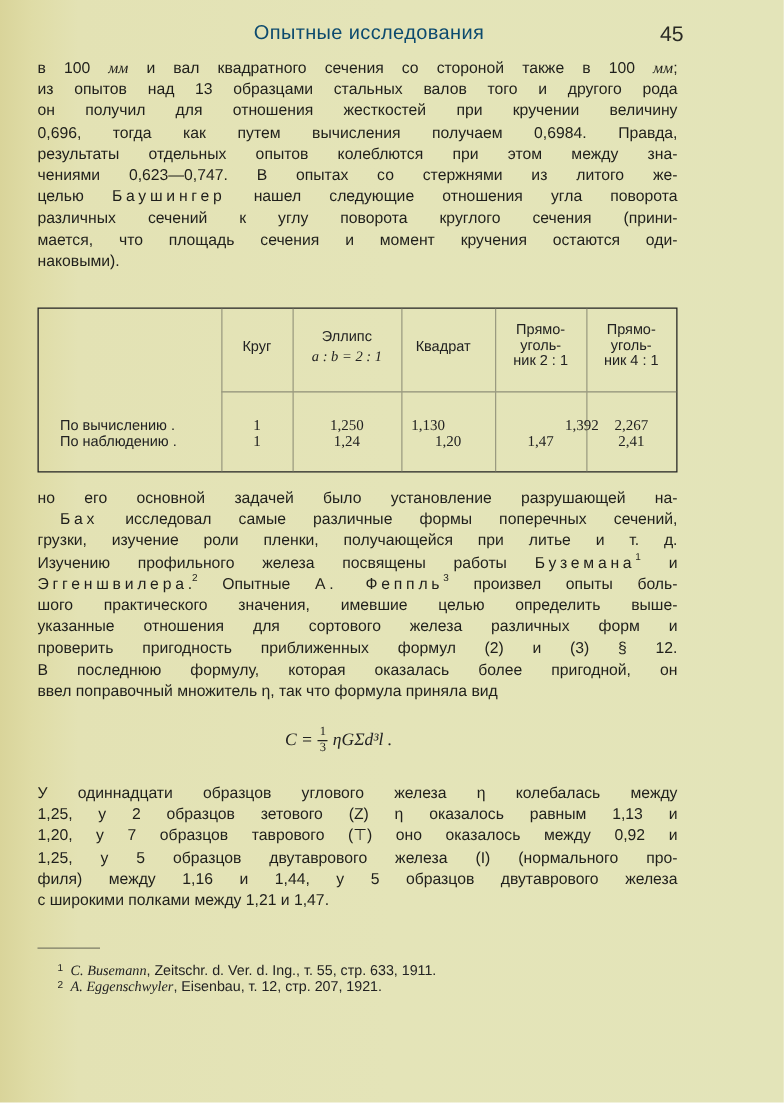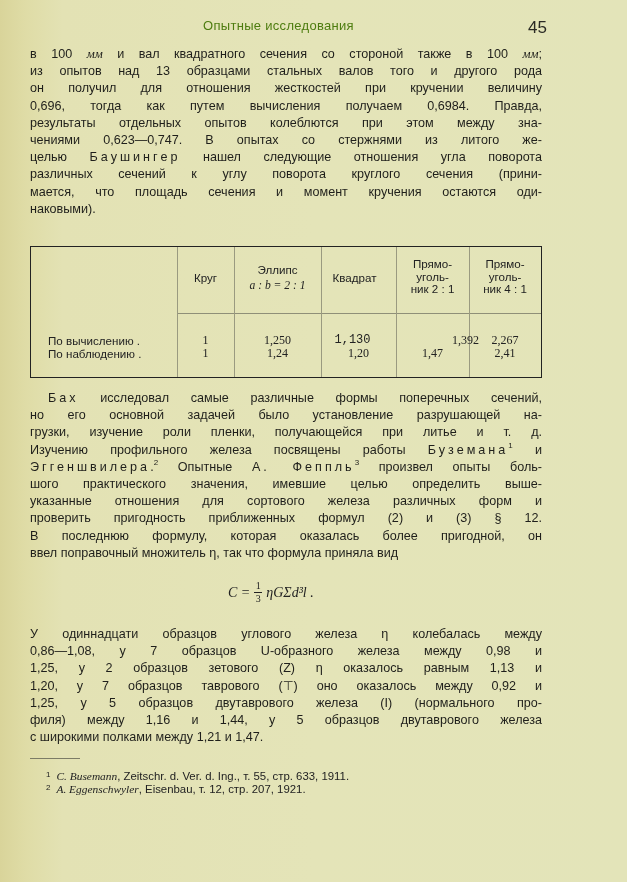--- a/index.html
+++ b/index.html
@@ -8,21 +8,21 @@
     background: linear-gradient(90deg, #d9d49a 0%, #dfdca6 4%, #e3e2b4 10%, #e4e4b8 50%, #e3e4b9 100%);
     font-family: "Liberation Sans", sans-serif;
     color:#1e1e1a;
     position:relative;
   }
   .page { position:absolute; left:0; top:0; width:627px; height:882px; }
   .running-head {
     position:absolute; top:18px; left:0; width:627px; height:20px;
   }
   .running-title {
-    position:absolute; left:203px; top:0; font-size:13px; letter-spacing:0.3px; color:#4d7c0f;
+    position:absolute; left:203px; top:0; font-size:16px; letter-spacing:0.3px; color:#0c4a6e;
   }
   .page-number {
     position:absolute; left:528px; top:0; font-size:17px; color:#2a2a24;
   }
   .para {
     position:absolute; left:30px; width:512px;
     font-size:12.6px; line-height:17.2px; text-align:justify;
     color:#1f1f1b;
   }
   .para .line { display:block; white-space:nowrap; text-align:justify; text-align-last:justify; }
@@ -99,35 +99,35 @@
     </div>
     <div class="th" style="left:438px; width:72px; top:11px;">
       <div>Прямо-</div>
       <div>уголь-</div>
       <div>ник 4 : 1</div>
     </div>
 
     <div class="rowlabel" style="top:87px;">По вычислению .</div>
     <div class="td" style="left:146px; width:57px; top:87px;">1</div>
     <div class="td" style="left:203px; width:87px; top:87px;">1,250</div>
-    <div class="td" style="left:284px; width:75px; top:87px;font-family:Liberation Mono, monospace;">1,130</div>
+    <div class="td" style="left:274px; width:75px; top:87px;">1,130</div>
     <div class="td" style="left:365px; width:73px; top:87px;margin-left:33px;">1,392</div>
     <div class="td" style="left:438px; width:72px; top:87px;">2,267</div>
 
     <div class="rowlabel" style="top:100px;">По наблюдению .</div>
     <div class="td" style="left:146px; width:57px; top:100px;">1</div>
     <div class="td" style="left:203px; width:87px; top:100px;">1,24</div>
     <div class="td" style="left:290px; width:75px; top:100px;">1,20</div>
     <div class="td" style="left:365px; width:73px; top:100px;">1,47</div>
     <div class="td" style="left:438px; width:72px; top:100px;">2,41</div>
   </div>
 
   <div class="para" style="top:390px;">
+    <span class="line">но его основной задачей было установление разрушающей на-</span>
     <span class="line" style="padding-left:18px;"><span class="sp">Бах</span><span> исследовал самые различные формы поперечных сечений,</span></span>
-    <span class="line">но его основной задачей было установление разрушающей на-</span>
     <span class="line">грузки, изучение роли пленки, получающейся при литье и т. д.</span>
     <span class="line"><span>Изучению профильного железа посвящены работы </span><span class="sp">Буземана</span><sup>1</sup><span> и</span></span>
     <span class="line"><span class="sp">Эггеншвилера</span><span>.</span><sup>2</sup><span> Опытные </span><span class="sp">А. Феппль</span><sup>3</sup><span> произвел опыты боль-</span></span>
     <span class="line">шого практического значения, имевшие целью определить выше-</span>
     <span class="line">указанные отношения для сортового железа различных форм и</span>
     <span class="line">проверить пригодность приближенных формул (2) и (3) § 12.</span>
     <span class="line">В последнюю формулу, которая оказалась более пригодной, он</span>
     <span class="line last">ввел поправочный множитель η, так что формула приняла вид</span>
   </div>
 
@@ -136,21 +136,20 @@
     <span class="frac">
       <span>1</span>
       <span class="bar"></span>
       <span>3</span>
     </span>
     <span class="it">ηGΣd³l .</span>
   </div>
 
   <div class="para" style="top:626px;">
     <span class="line">У одиннадцати образцов углового железа η колебалась между</span>
-    <span class="line">0,86—1,08, у 7 образцов U-образного железа между 0,98 и</span>
     <span class="line">1,25, у 2 образцов зетового (Z) η оказалось равным 1,13 и</span>
     <span class="line">1,20, у 7 образцов таврового (⊤) оно оказалось между 0,92 и</span>
     <span class="line">1,25, у 5 образцов двутаврового железа (I) (нормального про-</span>
     <span class="line">филя) между 1,16 и 1,44, у 5 образцов двутаврового железа</span>
     <span class="line last">с широкими полками между 1,21 и 1,47.</span>
   </div>
 
   <div class="fn-rule"></div>
   <div class="footnote" style="top:768px;">
     <span class="mark">1</span><span class="it">C. Busemann</span><span>, Zeitschr. d. Ver. d. Ing., т. 55, стр. 633, 1911.</span>

